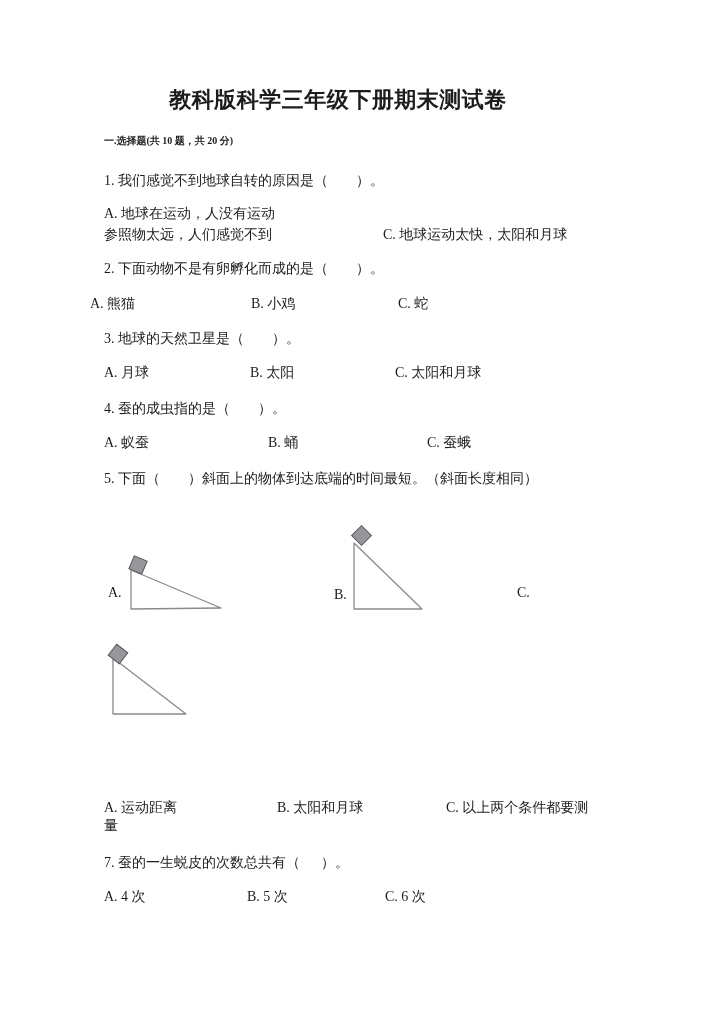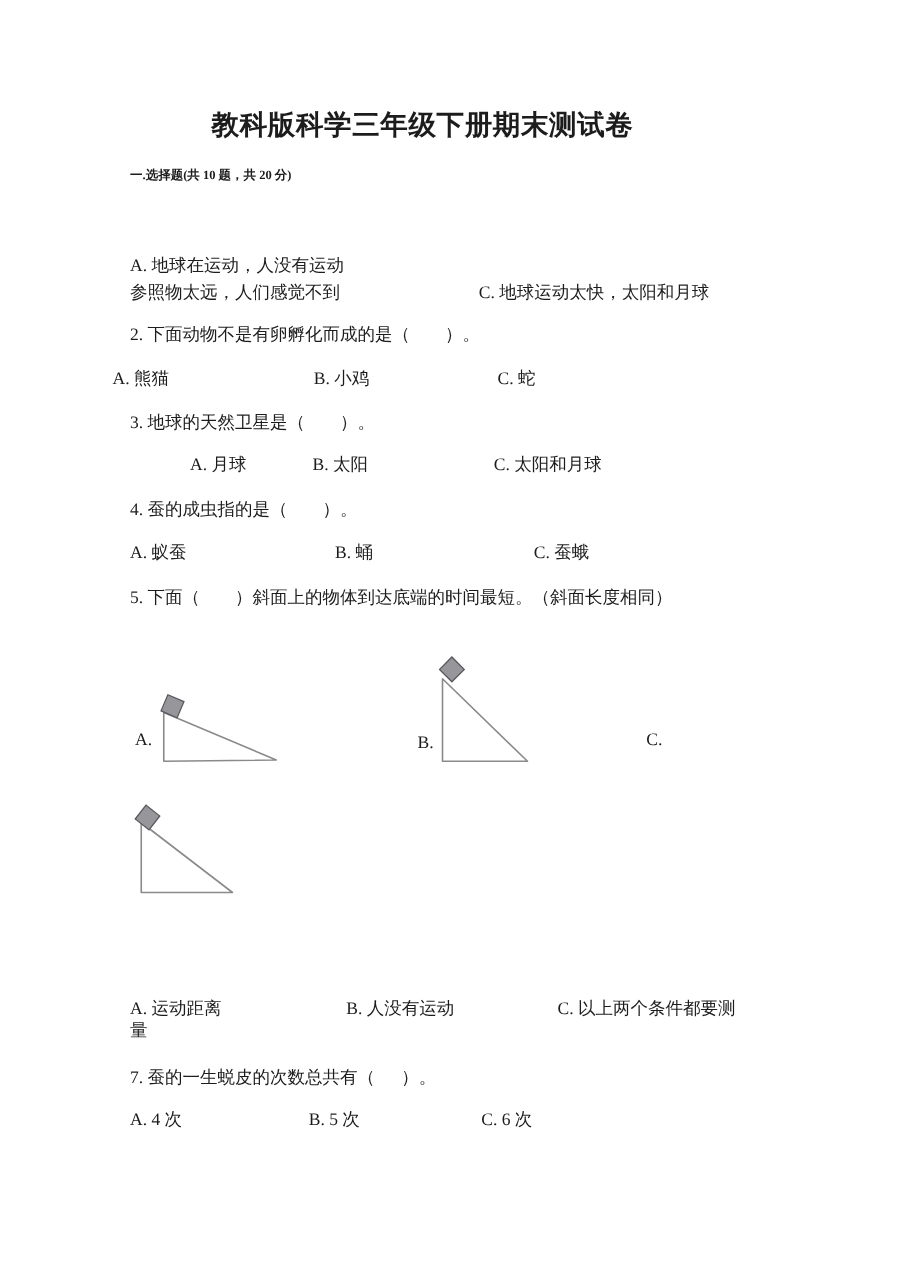--- a/index.html
+++ b/index.html
@@ -36,31 +36,32 @@
 </style>
 </head>
 <body>
 
 <div class="sheet">
 
   <h1 class="title">教科版科学三年级下册期末测试卷</h1>
 
   <div class="t section" style="left:104px; top:132px;">一.选择题(共 10 题，共 20 分)</div>
 
+  <div class="t" style="left:104px; top:172px;">1. 我们感觉不到地球自转的原因是（        ）。</div>
   <div class="t" style="left:104px; top:205px;">A. 地球在运动，人没有运动</div>
   <div class="t" style="left:104px; top:226px;">参照物太远，人们感觉不到</div>
   <div class="t" style="left:383px; top:226px;">C. 地球运动太快，太阳和月球</div>
 
   <div class="t" style="left:104px; top:260px;">2. 下面动物不是有卵孵化而成的是（        ）。</div>
   <div class="t" style="left:90px; top:295px;">A. 熊猫</div>
   <div class="t" style="left:251px; top:295px;">B. 小鸡</div>
   <div class="t" style="left:398px; top:295px;">C. 蛇</div>
 
   <div class="t" style="left:104px; top:330px;">3. 地球的天然卫星是（        ）。</div>
-  <div class="t" style="left:104px; top:364px;margin-left:48px;">A. 月球</div>
+  <div class="t" style="left:104px; top:364px;">A. 月球</div>
   <div class="t" style="left:250px; top:364px;">B. 太阳</div>
   <div class="t" style="left:395px; top:364px;">C. 太阳和月球</div>
 
   <div class="t" style="left:104px; top:400px;">4. 蚕的成虫指的是（        ）。</div>
   <div class="t" style="left:104px; top:434px;">A. 蚁蚕</div>
   <div class="t" style="left:268px; top:434px;">B. 蛹</div>
   <div class="t" style="left:427px; top:434px;">C. 蚕蛾</div>
 
   <div class="t" style="left:104px; top:470px;">5. 下面（        ）斜面上的物体到达底端的时间最短。（斜面长度相同）</div>
 
@@ -76,21 +77,21 @@
     <rect x="7.5" y="7.5" width="14" height="14" transform="rotate(45 14.5 14.5)"></rect>
   </svg>
 
   <div class="t" style="left:517px; top:584px;">C.</div>
   <svg class="fig" style="left:106px; top:641px;" width="95" height="80" viewBox="0 0 95 80">
     <polygon points="7,17 7,73 80,73"></polygon>
     <rect x="5" y="6" width="14" height="14" transform="rotate(38 12 13)"></rect>
   </svg>
 
   <div class="t" style="left:104px; top:799px;">A. 运动距离</div>
-  <div class="t" style="left:277px; top:799px;">B. 人没有运动</div>
+  <div class="t" style="left:277px; top:799px;">B. 太阳和月球</div>
   <div class="t" style="left:446px; top:799px;">C. 以上两个条件都要测</div>
   <div class="t" style="left:104px; top:817px;">量</div>
 
   <div class="t" style="left:104px; top:854px;">7. 蚕的一生蜕皮的次数总共有（      ）。</div>
   <div class="t" style="left:104px; top:888px;">A. 4 次</div>
   <div class="t" style="left:247px; top:888px;">B. 5 次</div>
   <div class="t" style="left:385px; top:888px;">C. 6 次</div>
 
 </div>
 

